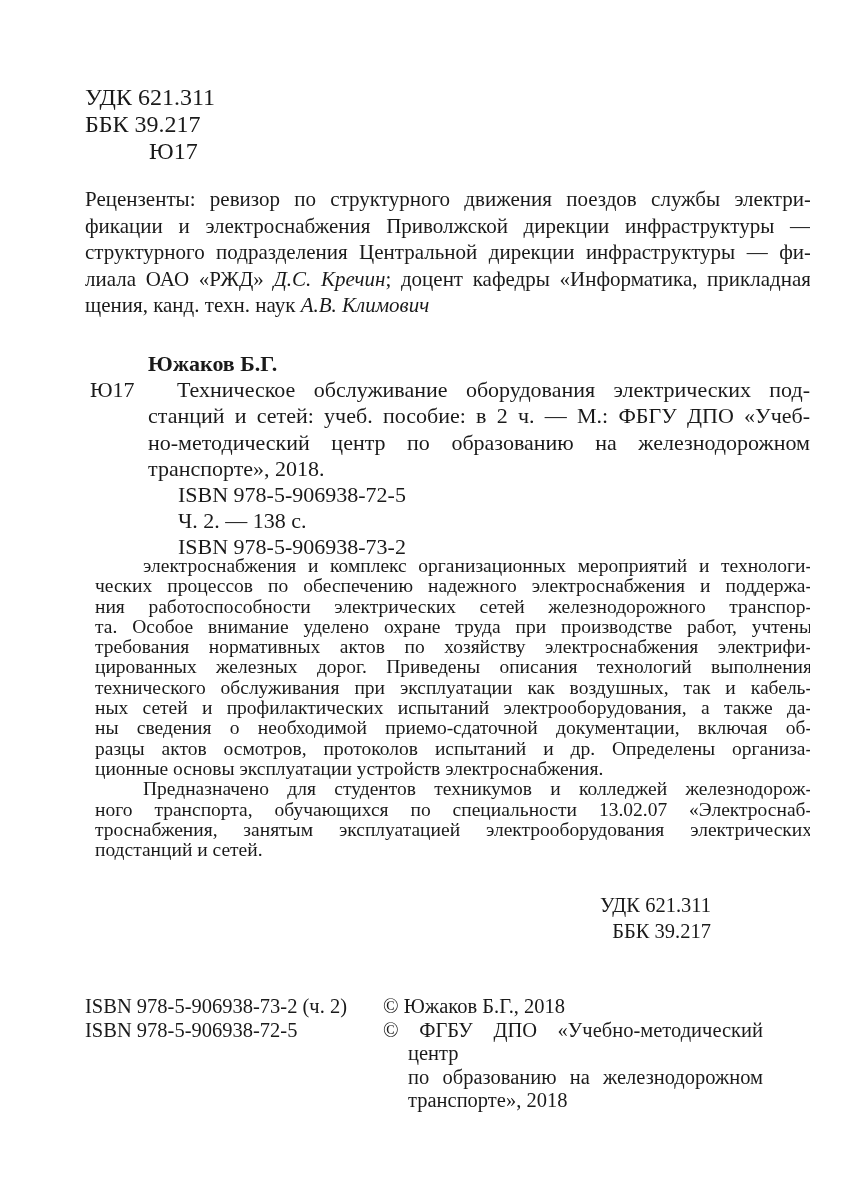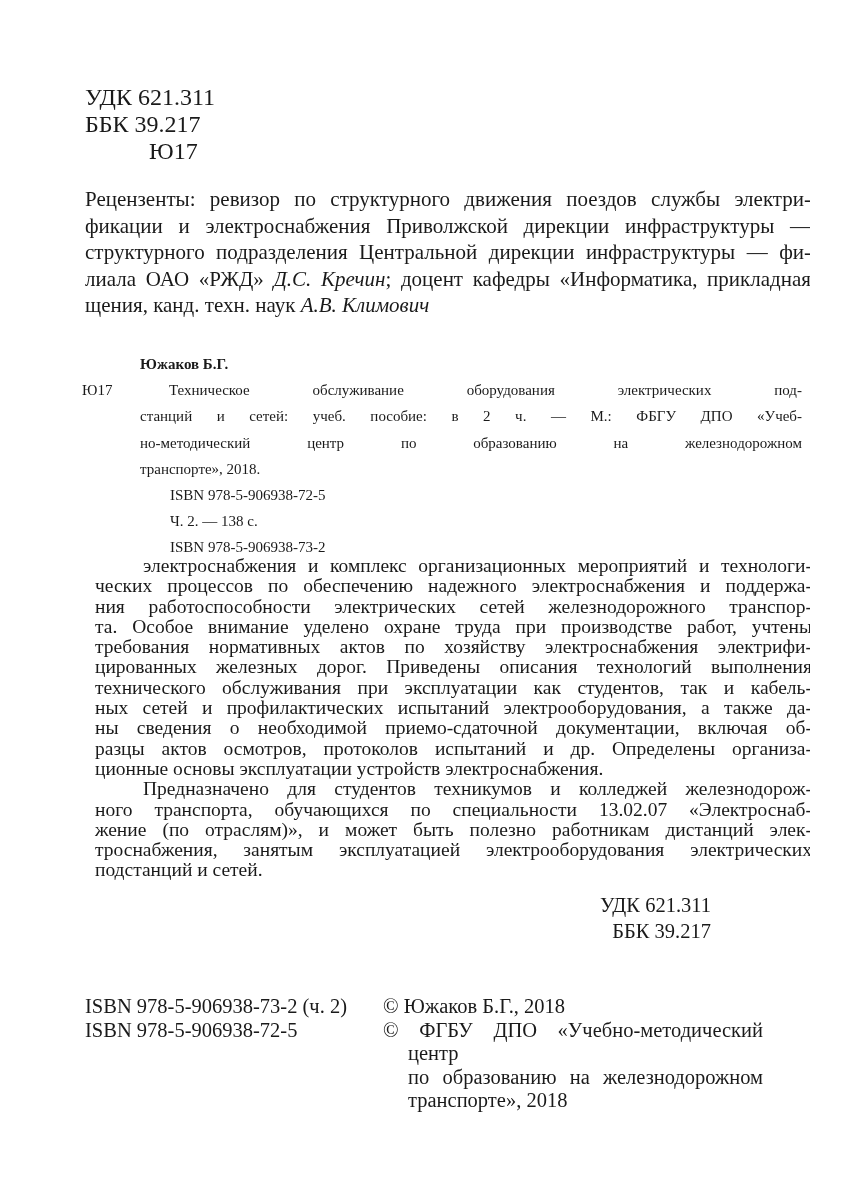--- a/index.html
+++ b/index.html
@@ -9,21 +9,21 @@
   }
   .line { white-space:normal; }
   .justify .line.jl { text-align:justify; text-align-last:justify; }
   .it { font-style:italic; }
 
   .top-codes { position:absolute; left:85px; top:84px; font-size:24px; line-height:27px; }
   .top-codes .sign { padding-left:64px; }
 
   .reviewers { position:absolute; left:85px; top:186px; width:726px; font-size:21px; line-height:26.6px; }
 
-  .catalog { position:absolute; left:140px; top:351px; width:662px; font-size:15px; line-height:26.2px; }
+  .catalog { position:absolute; left:148px; top:351px; width:662px; font-size:22px; line-height:26.2px; }
   .catalog .author { font-weight:bold; }
   .catalog-sign { position:absolute; left:-58px; top:26px; }
   .catalog .title .line:first-child { text-indent:29px; }
   .isbn-block { padding-left:30px; }
 
   .annotation { position:absolute; left:95px; top:556px; width:717px; font-size:19.5px; line-height:20.3px; }
   .ann-para .line:first-child { text-indent:48px; }
 
   .bottom-codes { position:absolute; right:99px; top:892px; font-size:20.5px; line-height:26px; text-align:right; }
 
@@ -69,30 +69,29 @@
   </div>
 
   <div class="annotation">
     <div class="ann-para justify">
         <div class="line jl"><span>электроснабжения и комплекс организационных мероприятий и технологи-</span></div>
         <div class="line jl"><span>ческих процессов по обеспечению надежного электроснабжения и поддержа-</span></div>
         <div class="line jl"><span>ния работоспособности электрических сетей железнодорожного транспор-</span></div>
         <div class="line jl"><span>та. Особое внимание уделено охране труда при производстве работ, учтены</span></div>
         <div class="line jl"><span>требования нормативных актов по хозяйству электроснабжения электрифи-</span></div>
         <div class="line jl"><span>цированных железных дорог. Приведены описания технологий выполнения</span></div>
-        <div class="line jl"><span>технического обслуживания при эксплуатации как студентов, так и кабель-</span></div>
+        <div class="line jl"><span>технического обслуживания при эксплуатации как воздушных, так и кабель-</span></div>
         <div class="line jl"><span>ных сетей и профилактических испытаний электрооборудования, а также да-</span></div>
         <div class="line jl"><span>ны сведения о необходимой приемо-сдаточной документации, включая об-</span></div>
         <div class="line jl"><span>разцы актов осмотров, протоколов испытаний и др. Определены организа-</span></div>
         <div class="line"><span>ционные основы эксплуатации устройств электроснабжения.</span></div>
       </div>
     <div class="ann-para justify">
         <div class="line jl"><span>Предназначено для студентов техникумов и колледжей железнодорож-</span></div>
         <div class="line jl"><span>ного транспорта, обучающихся по специальности 13.02.07 «Электроснаб-</span></div>
-        <div class="line jl"><span>жение (по отраслям)», и может быть полезно работникам дистанций элек-</span></div>
         <div class="line jl"><span>троснабжения, занятым эксплуатацией электрооборудования электрических</span></div>
         <div class="line"><span>подстанций и сетей.</span></div>
       </div>
   </div>
 
   <div class="bottom-codes">
     <div>УДК 621.311</div>
     <div>ББК 39.217</div>
   </div>
 

